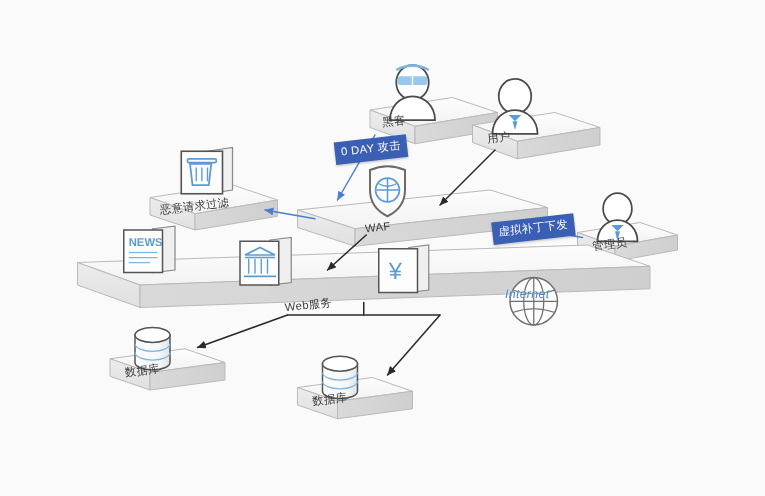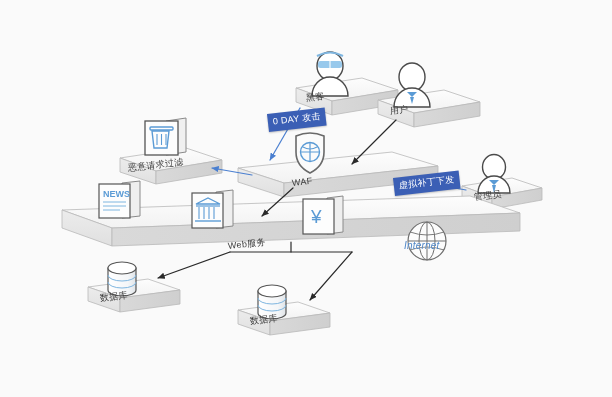--- a/index.html
+++ b/index.html
@@ -230,14 +230,14 @@
   <div class="lbl tilt" style="left:128px;top:162px;">恶意请求过滤</div>
   <div class="lbl tilt" style="left:292px;top:178px;">WAF</div>
   <div class="lbl tilt" style="left:474px;top:191px;">管理员</div>
   <div class="lbl tilt" style="left:228px;top:240px;">Web服务</div>
   <div class="lbl tilt" style="left:100px;top:292px;">数据库</div>
   <div class="lbl tilt" style="left:250px;top:315px;">数据库</div>
 
   <div class="banner" style="left:268px;top:114px;">0 DAY 攻击</div>
   <div class="banner" style="left:394px;top:178px;">虚拟补丁下发</div>
 
-  <div class="netlbl" style="left:404px;top:240px;">Internet</div>
+  <div class="netlbl" style="left:404px;top:230px;">Internet</div>
 </div>
 
 </body></html>

